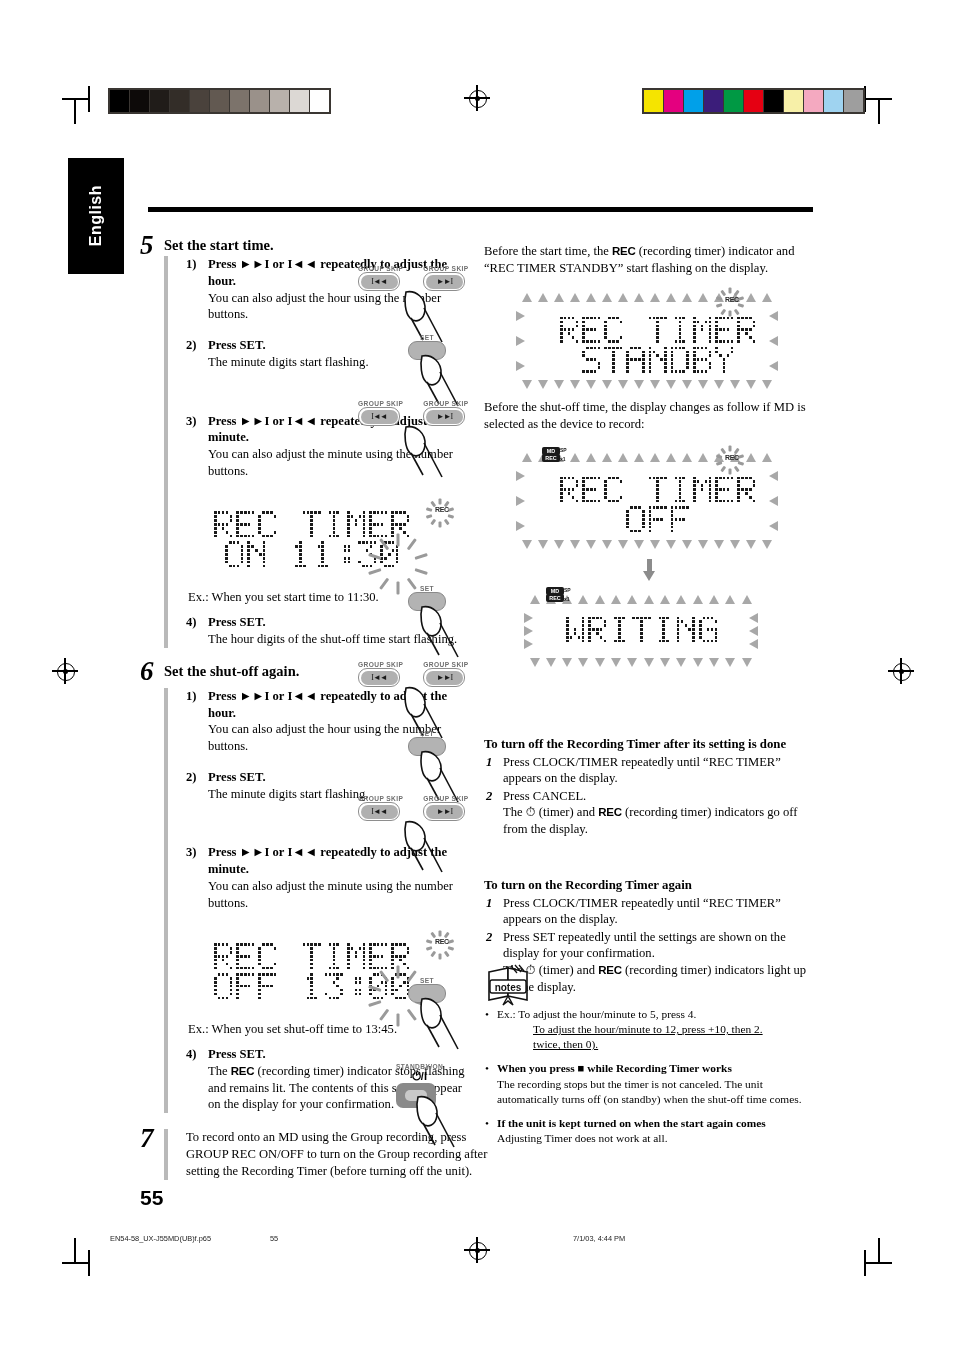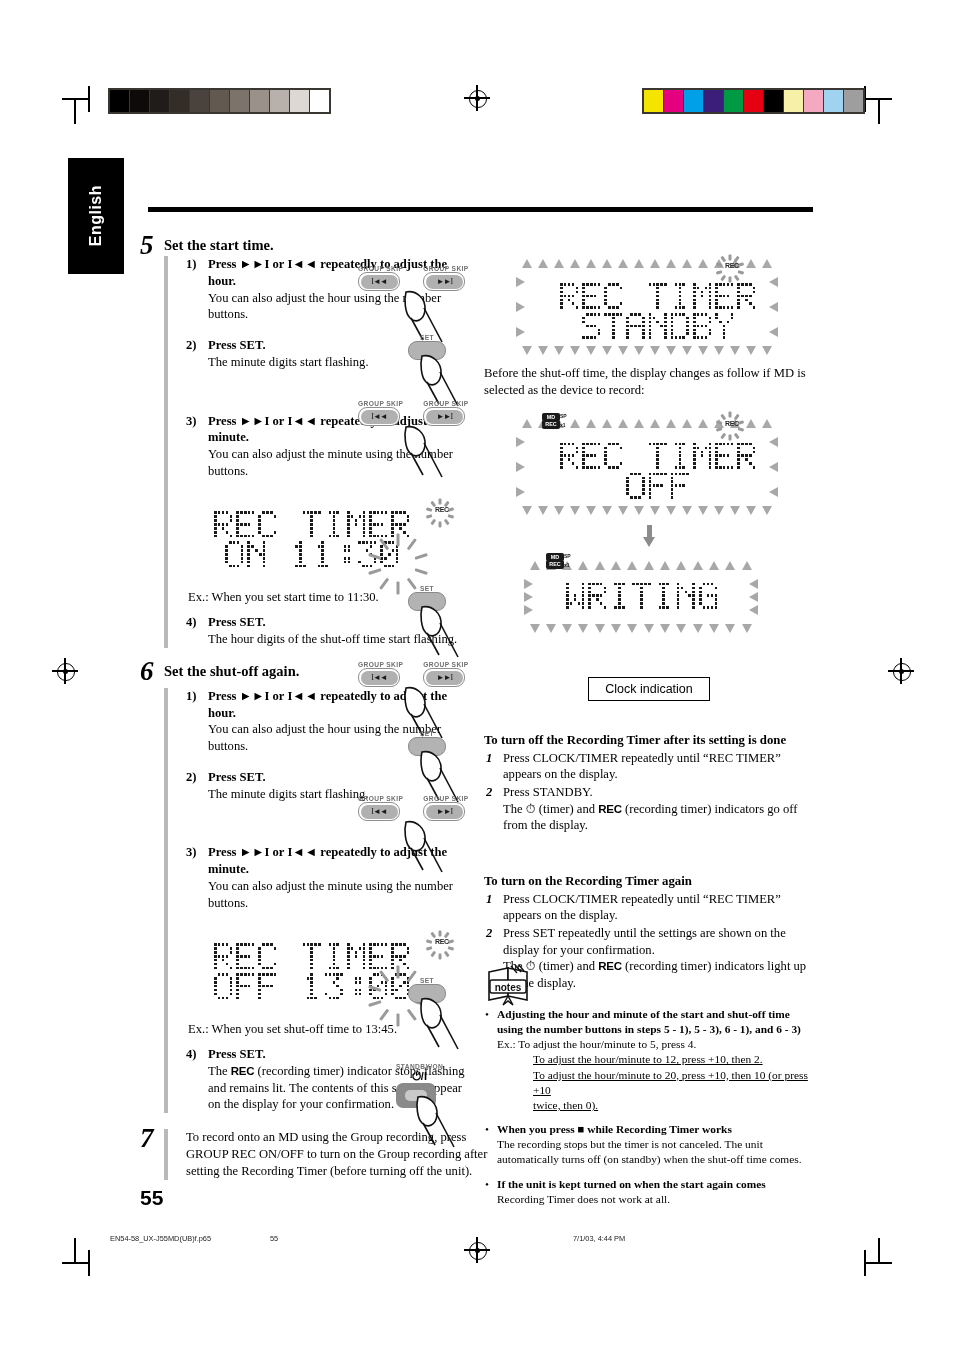--- a/index.html
+++ b/index.html
@@ -1789,20 +1789,21 @@
         <path d="M4 4 C14 2, 24 10, 23 22 C22 32, 14 36, 8 30 C3 25, 2 12, 4 4 Z" fill="#ffffff" stroke="#111" stroke-width="1.6"></path>
         <path d="M22 20 L40 54" stroke="#111" stroke-width="1.6" fill="none"></path>
         <path d="M9 30 L21 52" stroke="#111" stroke-width="1.6" fill="none"></path>
       </svg>
   </div>
 
   <div class="pageno">55</div>
 
   <div class="col colR">
 
+    <div class="para"><span>Before the start time, the </span><span class="recmark">REC</span><span> (recording timer) indicator and “REC TIMER STANDBY” start flashing on the display.</span></div>
 
     <div style="position:relative;height:110px;margin-top:10px;">
       <div class="halo" style="left:36px;top:6px;width:254px;height:96px;">
           <div class="tri u" style="left: 1.5px; top: 0px;"></div>
           <div class="tri d" style="left: 1.5px; top: 87px;"></div>
           <div class="tri u" style="left: 17.5px; top: 0px;"></div>
           <div class="tri d" style="left: 17.5px; top: 87px;"></div>
           <div class="tri u" style="left: 33.5px; top: 0px;"></div>
           <div class="tri d" style="left: 33.5px; top: 87px;"></div>
           <div class="tri u" style="left: 49.5px; top: 0px;"></div>
@@ -3273,34 +3274,31 @@
       <div class="mdrec" style="left:62px;top:0px;">
         <div class="bx" style="left:0;top:0;width:16px;">MD</div>
         <div class="bx" style="left:0;top:7.5px;width:16px;">REC</div>
         <span class="sp" style="left:18px;top:0;">SP</span>
         <span class="x1" style="left:18px;top:9px;">x1</span>
       </div>
     </div>
 
     <div class="arrowdn"></div>
 
-    <div style="text-align:center;margin-top:6px;">
-      <span class="clockbox">Clock indication</span>
-    </div>
 
     <div style="margin-top:32px;">
       <div class="rhead">To turn off the Recording Timer after its setting is done</div>
       <div class="numlist">
         <div class="nitem">
           <span class="nn">1</span>
           <span>Press CLOCK/TIMER repeatedly until “REC TIMER” appears on the display.</span>
         </div>
         <div class="nitem">
           <span class="nn">2</span>
-          <span>Press STANDBY.</span>
+          <span>Press CANCEL.</span>
           <span style="display:block;"><span>The ⏱ (timer) and </span><span class="recmark">REC</span><span> (recording timer) indicators go off from the display.</span></span>
         </div>
       </div>
     </div>
 
     <div style="margin-top:40px;">
       <div class="rhead">To turn on the Recording Timer again</div>
       <div class="numlist">
         <div class="nitem">
           <span class="nn">1</span>
@@ -3322,35 +3320,33 @@
       <path d="M24 34 L19 43 L24 39 L29 43 Z" fill="#fff" stroke="#111" stroke-width="1.4"></path>
       <path d="M27 4 L33 11 M31 3 L37 10 M35 3 L40 9" stroke="#111" stroke-width="1.3"></path>
       <rect x="6" y="18" width="36" height="13" rx="2" fill="#fff" stroke="#111" stroke-width="1.4"></rect>
       <text x="24" y="28.5" font-family="Liberation Sans, sans-serif" font-size="10" font-weight="bold" text-anchor="middle" fill="#111">notes</text>
     </svg>
   </div>
 
   <div class="notelist" style="top:1007px;">
     <div class="note">
       <span class="dot">•</span>
-      <span class="nb">Adjusting the hour and minute of the start and shut-off time using the number buttons in steps 5 - 1), 5 - 3), 6 - 1), and 6 - 3)</span>
       <span class="ex" style="padding-left:11px;">Ex.:  To adjust the hour/minute to 5, press 4.</span>
       <span class="exi">To adjust the hour/minute to 12, press +10, then 2.</span>
-      <span class="exi">To adjust the hour/minute to 20, press +10, then 10 (or press +10</span>
       <span class="exi">twice, then 0).</span>
     </div>
     <div class="note" style="margin-top:6px;">
       <span class="dot">•</span>
       <span class="nb">When you press ■ while Recording Timer works</span>
       <span class="nd">The recording stops but the timer is not canceled. The unit automatically turns off (on standby) when the shut-off time comes.</span>
     </div>
     <div class="note" style="margin-top:6px;">
       <span class="dot">•</span>
       <span class="nb">If the unit is kept turned on when the start again comes</span>
-      <span class="nd">Recording Timer does not work at all.</span>
+      <span class="nd">Adjusting Timer does not work at all.</span>
     </div>
   </div>
 
   <div class="footer" style="left:110px;top:1234px;">EN54-58_UX-J55MD(UB)f.p65</div>
   <div class="footer" style="left:270px;top:1234px;">55</div>
   <div class="footer" style="left:573px;top:1234px;">7/1/03, 4:44 PM</div>
 
 </div>
 
 </body></html>

